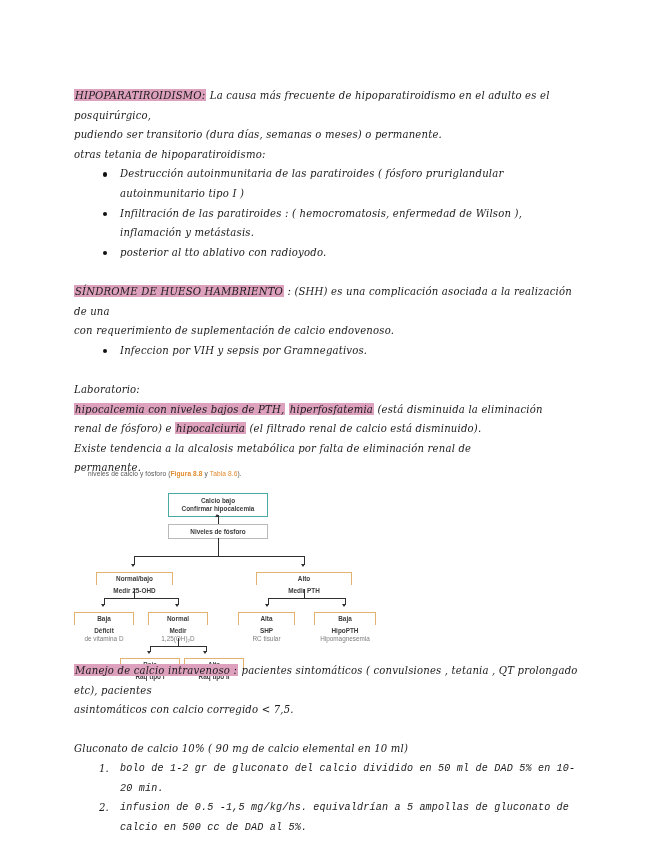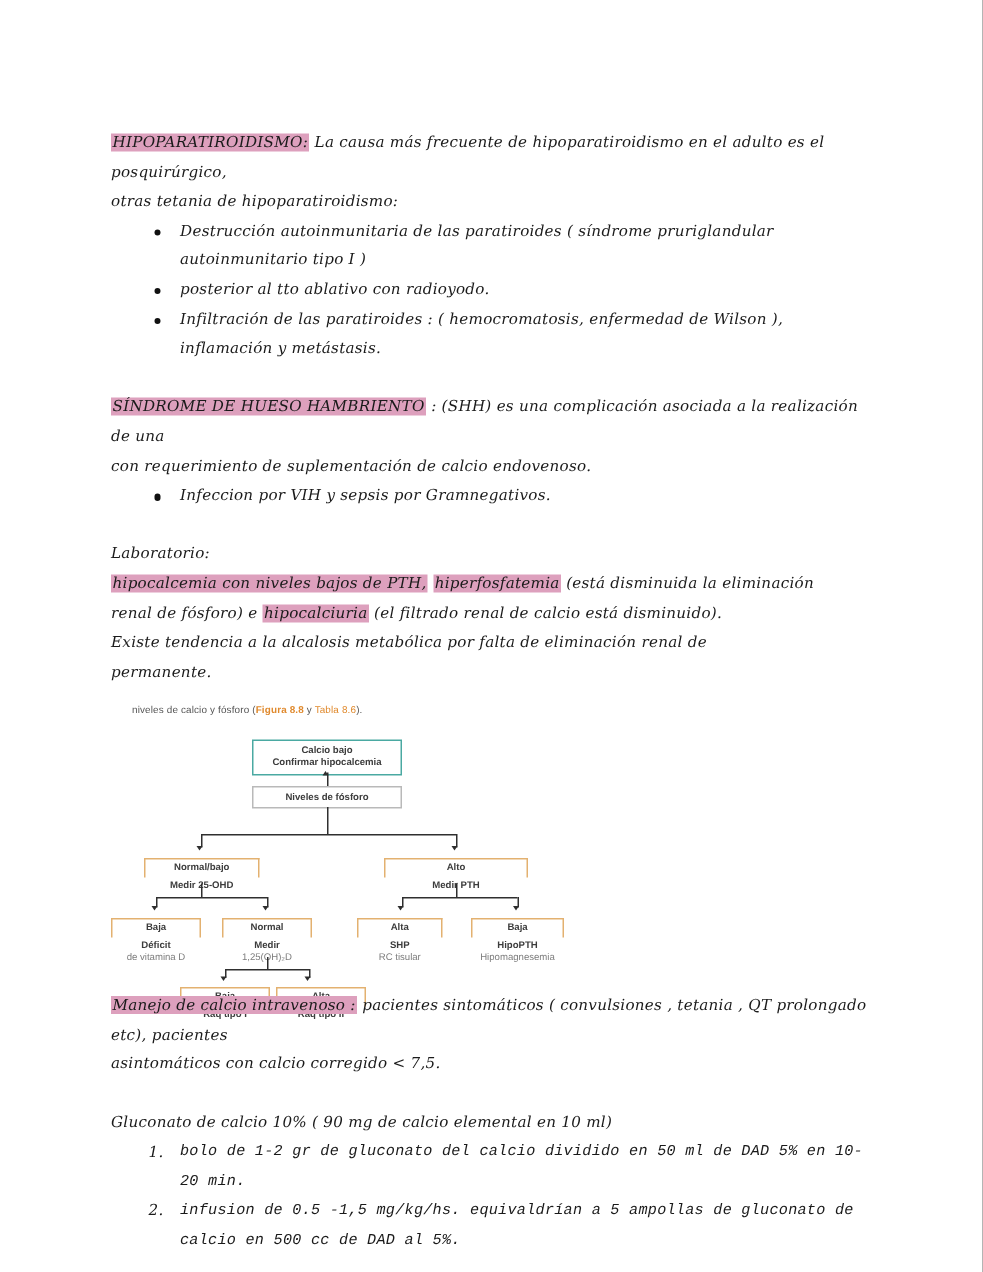--- a/index.html
+++ b/index.html
@@ -176,26 +176,27 @@
   }
 </style>
 </head>
 <body>
 
 <div class="page">
 
   <div class="content hand">
 
     <p><span class="hl">HIPOPARATIROIDISMO:</span><span> La causa más frecuente de hipoparatiroidismo en el adulto es el posquirúrgico,</span></p>
+    <p>pudiendo ser transitorio (dura días, semanas o meses) o permanente.</p>
     <p>otras tetania de hipoparatiroidismo:</p>
 
     <ul class="bullets">
-      <li>Destrucción autoinmunitaria de las paratiroides ( síndrome pruriglandular autoinmunitario tipo I )</li>
+      <li>Destrucción autoinmunitaria de las paratiroides ( fósforo pruriglandular autoinmunitario tipo I )</li>
+      <li>Infiltración de las paratiroides : ( hemocromatosis, enfermedad de Wilson ), inflamación y metástasis.</li>
       <li>posterior al tto ablativo con radioyodo.</li>
-      <li>Infiltración de las paratiroides : ( hemocromatosis, enfermedad de Wilson ), inflamación y metástasis.</li>
     </ul>
 
     <div class="blank"></div>
 
     <p><span class="hl">SÍNDROME DE HUESO HAMBRIENTO</span><span> : (SHH) es una complicación asociada a la realización de una</span></p>
     <p>con requerimiento de suplementación de calcio endovenoso.</p>
 
     <ul class="bullets">
       <li>Infeccion por VIH y sepsis por Gramnegativos.</li>
     </ul>

